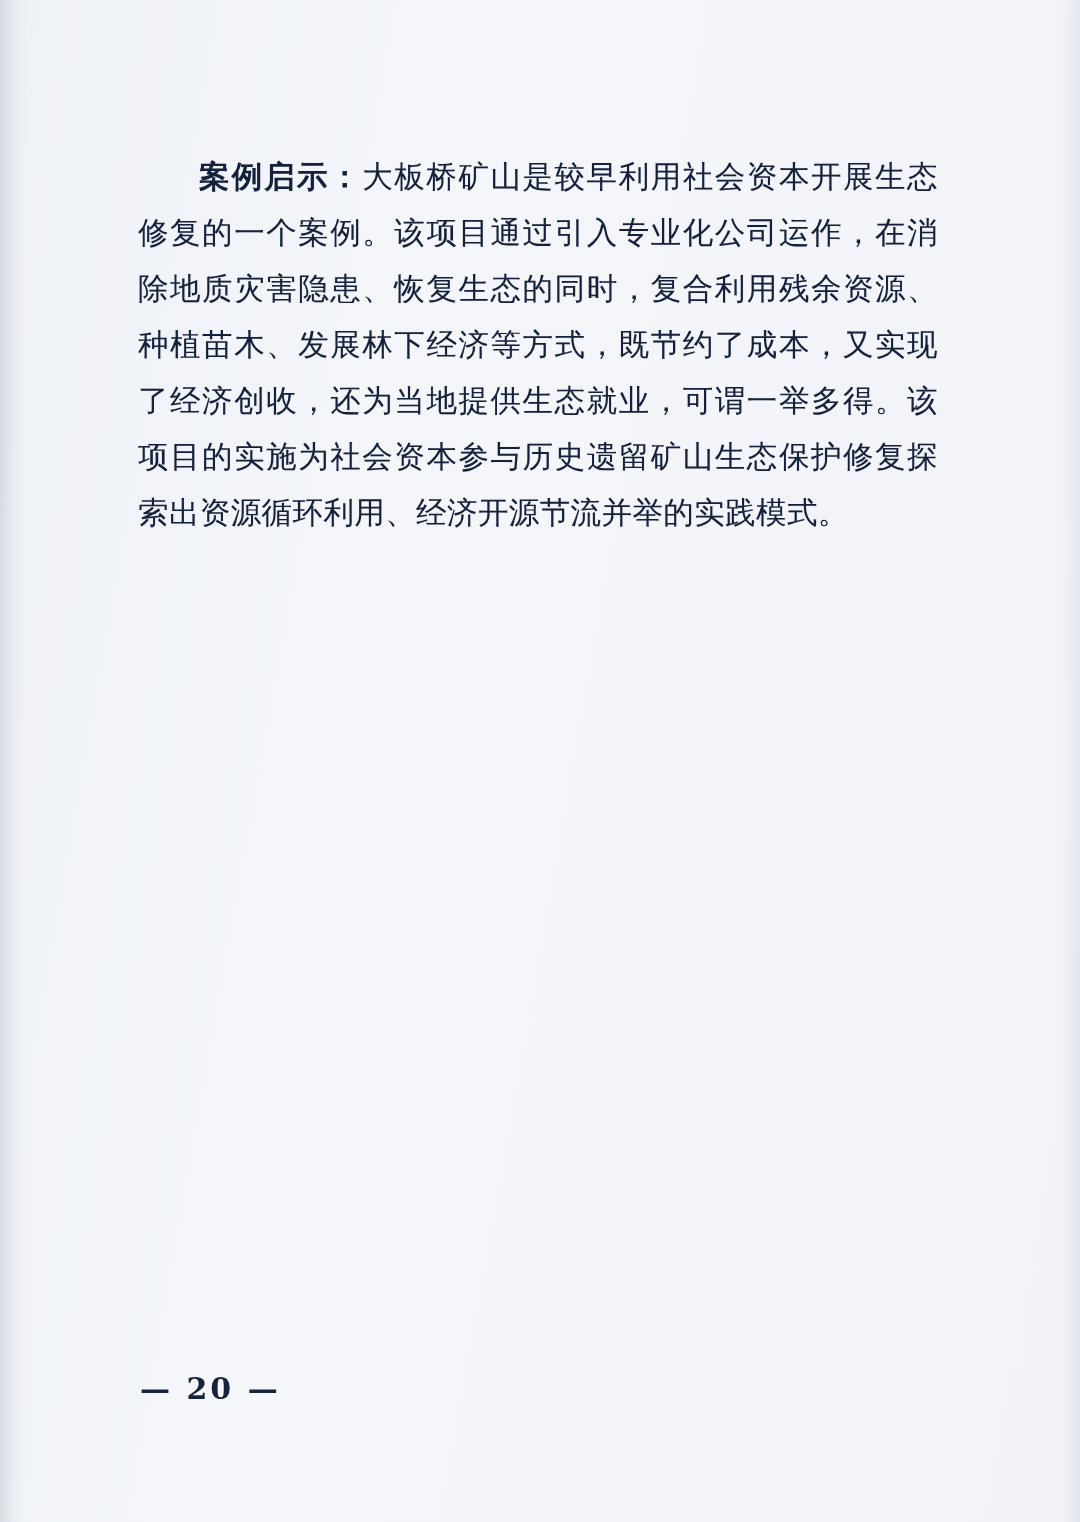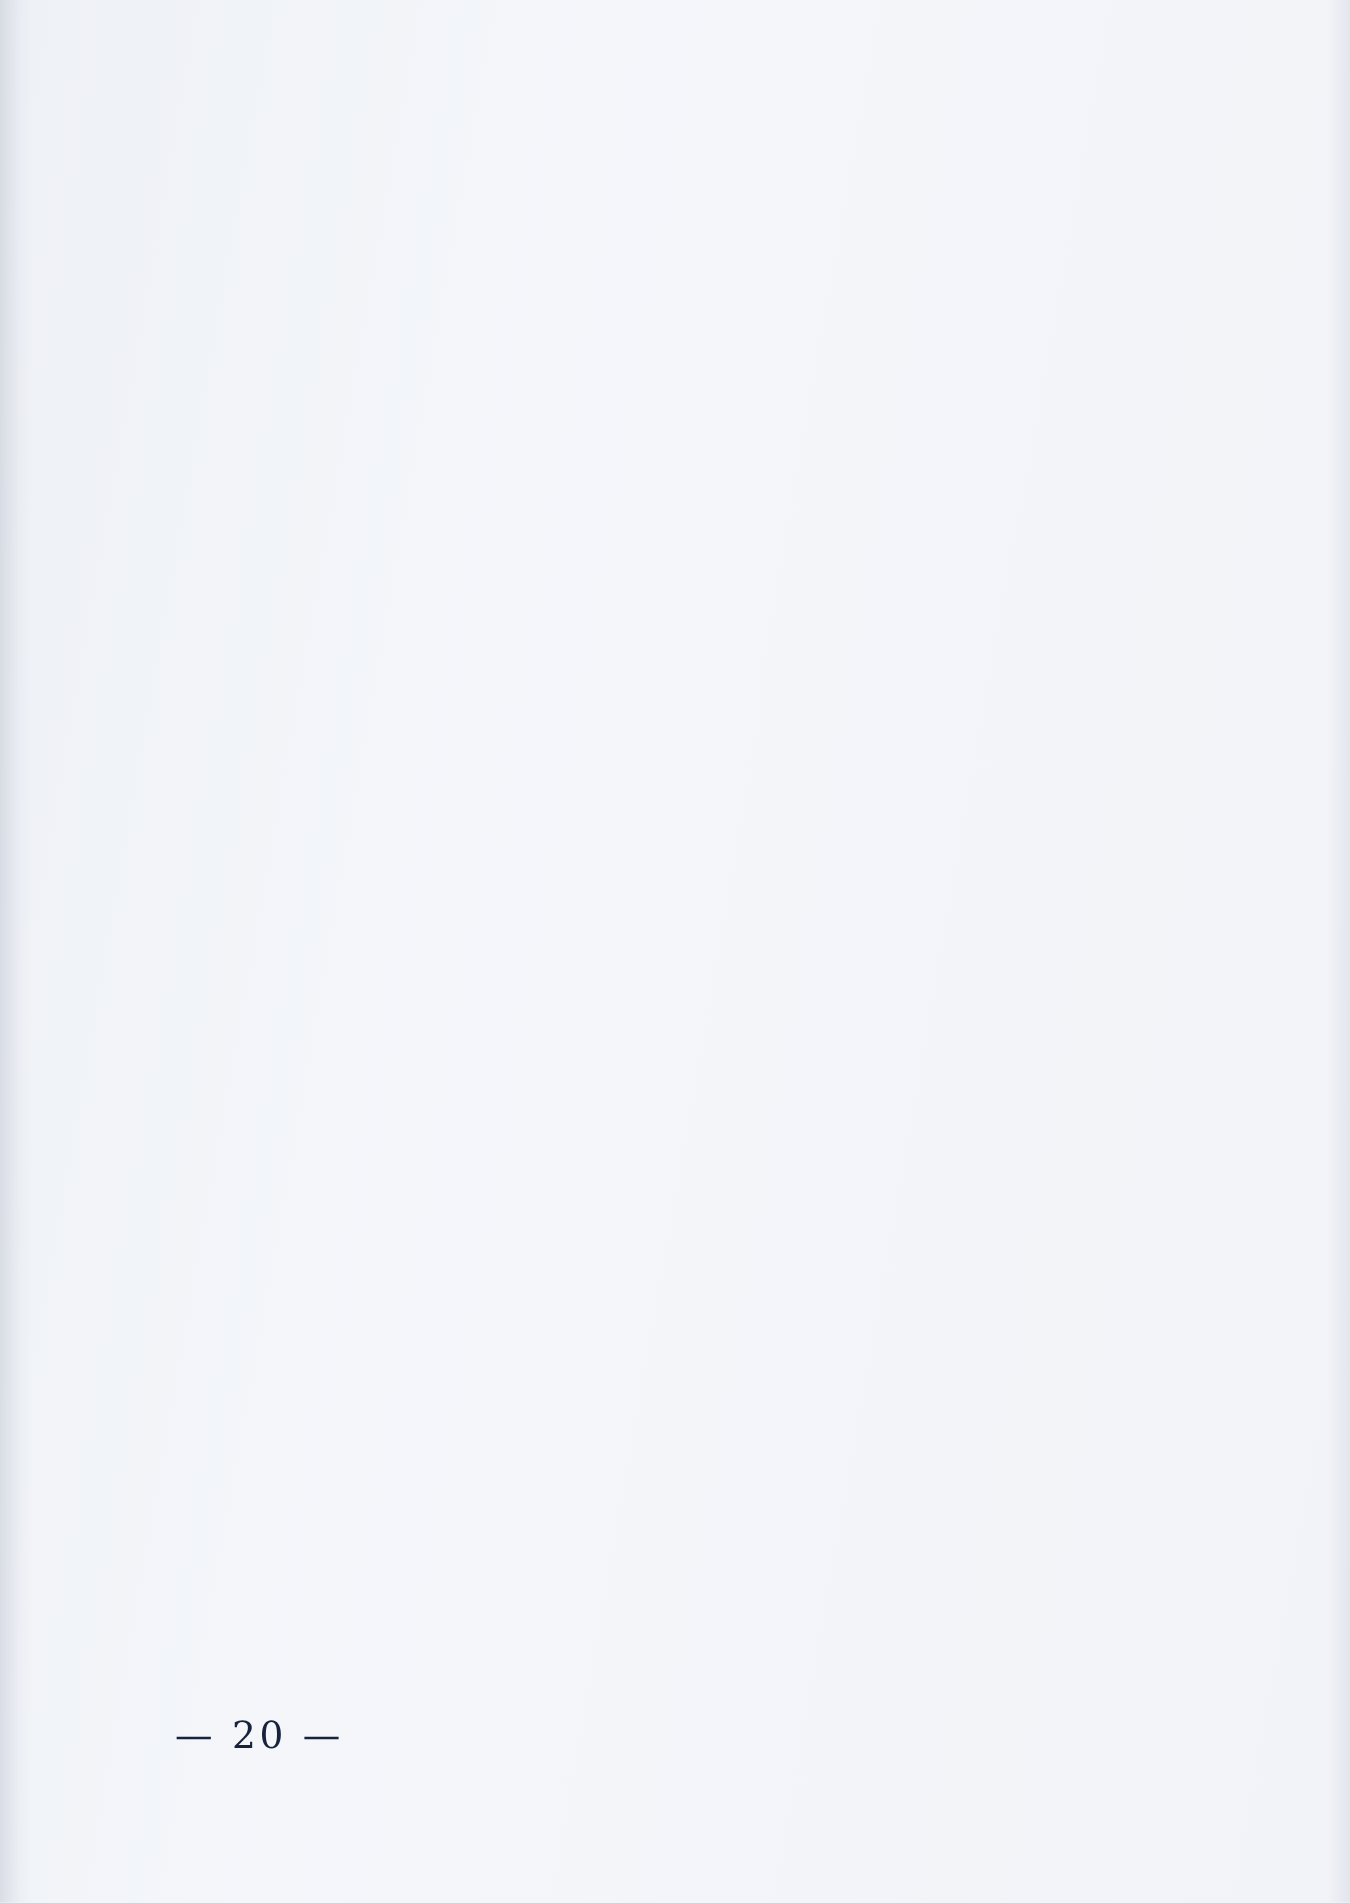--- a/index.html
+++ b/index.html
@@ -61,28 +61,31 @@
     letter-spacing: 1px;
   }
   .folio {
     position: absolute;
     left: 140px;
     bottom: 116px;
     font-size: 30px;
     color: #17223c;
     font-family: "DejaVu Serif", "Liberation Serif", serif;
     letter-spacing: 3px;
-    font-weight: 400;
+    font-weight: 700;
   }
 </style>
 </head>
 <body>
 
 <div class="page">
   <div class="content">
 
 
 
+    <p class="para">
+      <span class="lead">案例启示：</span><span>大板桥矿山是较早利用社会资本开展生态修复的一个案例。该项目通过引入专业化公司运作，在消除地质灾害隐患、恢复生态的同时，复合利用残余资源、种植苗木、发展林下经济等方式，既节约了成本，又实现了经济创收，还为当地提供生态就业，可谓一举多得。该项目的实施为社会资本参与历史遗留矿山生态保护修复探索出资源循环利用、经济开源节流并举的实践模式。</span>
+    </p>
 
   </div>
 
   <div class="folio">— 20 —</div>
 </div>
 
 </body></html>

